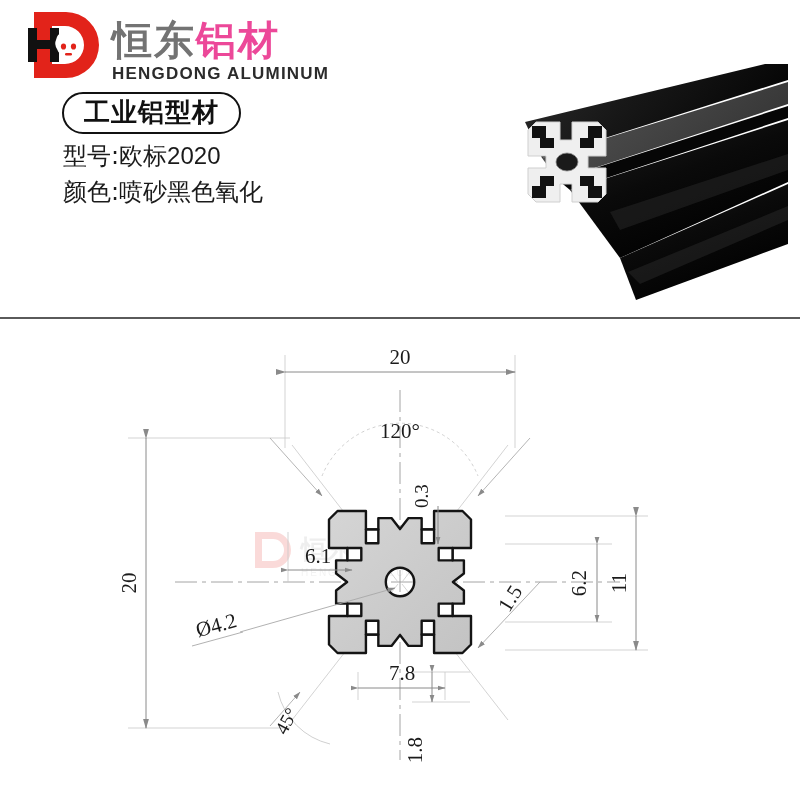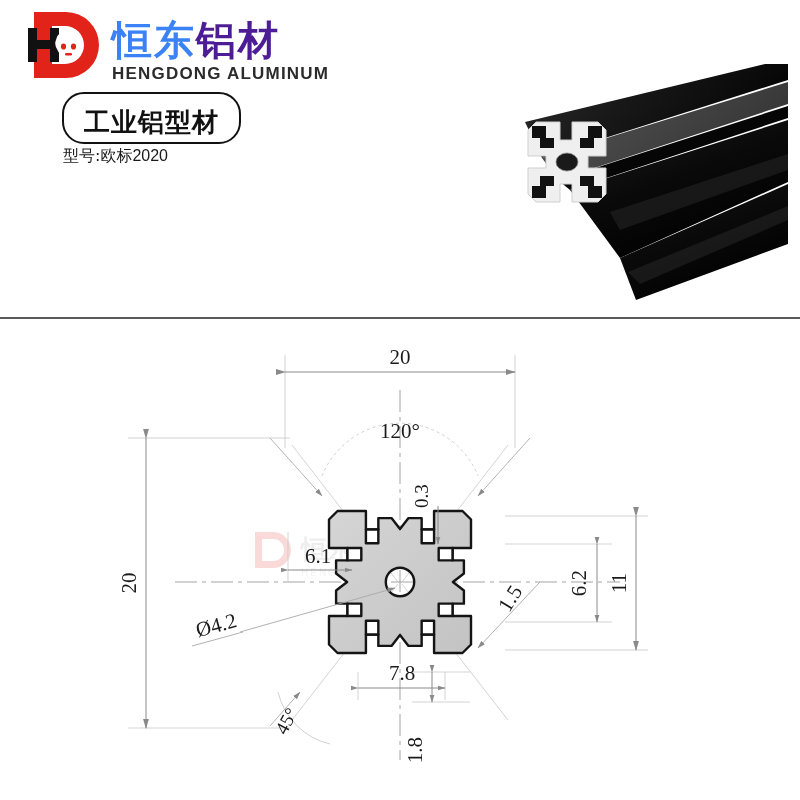--- a/index.html
+++ b/index.html
@@ -42,54 +42,54 @@
     padding-top: 10px;
   }
   #brand-cn {
     font-family: "DejaVu Sans", sans-serif;
     font-size: 40px;
     font-weight: bold;
     letter-spacing: 2px;
     line-height: 44px;
     white-space: nowrap;
   }
-  #brand-cn .red { color: #3b82f6; }
-  #brand-cn .blk { color: #4c1d95; }
+  #brand-cn .red { color: #737373; }
+  #brand-cn .blk { color: #ec4899; }
   #brand-en {
     font-family: "Liberation Sans", sans-serif;
     font-size: 17px;
     font-weight: bold;
     color: #2b2b2b;
     letter-spacing: 1.2px;
     margin-top: 2px;
     white-space: nowrap;
   }
 
   
   #pill {
     position: absolute;
     left: 62px; top: 92px;
     border: 2.5px solid #111;
     border-radius: 22px;
-    padding: 13px 20px 5px 20px;
+    padding: 3px 20px 5px 20px;
     font-family: "DejaVu Sans", sans-serif;
     font-size: 26px;
     font-weight: bold;
     color: #111;
     letter-spacing: 1px;
     line-height: 30px;
     display: inline-block;
   }
 
   
   #specs {
     position: absolute;
     left: 63px; top: 138px;
     font-family: "DejaVu Sans", sans-serif;
-    font-size: 16px;
+    font-size: 24px;
     color: #1a1a1a;
     line-height: 35px;
   }
   #specs .srow { white-space: nowrap; }
   #specs .lbl { font-family: "DejaVu Sans", sans-serif; }
   #specs .val { font-family: "Liberation Sans", "DejaVu Sans", sans-serif; }
 
   
   #photo {
     position: absolute;
@@ -155,20 +155,21 @@
     <div id="brand-text">
       <div id="brand-cn"><span class="red">恒东</span><span class="blk">铝材</span></div>
       <div id="brand-en">HENGDONG  ALUMINUM</div>
     </div>
   </div>
 
   <div id="pill">工业铝型材</div>
 
   <div id="specs">
     <div class="srow"><span class="lbl">型号:</span><span class="val">欧标2020</span></div>
+    <div class="srow"><span class="lbl">颜色:</span><span class="val">喷砂黑色氧化</span></div>
   </div>
 
   <div id="photo">
     <svg width="320" height="245" viewBox="0 0 320 245">
       <defs>
         <linearGradient id="topface" x1="0" y1="0" x2="1" y2="0.3">
           <stop offset="0" stop-color="#2b2b2b"></stop>
           <stop offset="0.45" stop-color="#181818"></stop>
           <stop offset="1" stop-color="#050505"></stop>
         </linearGradient>

